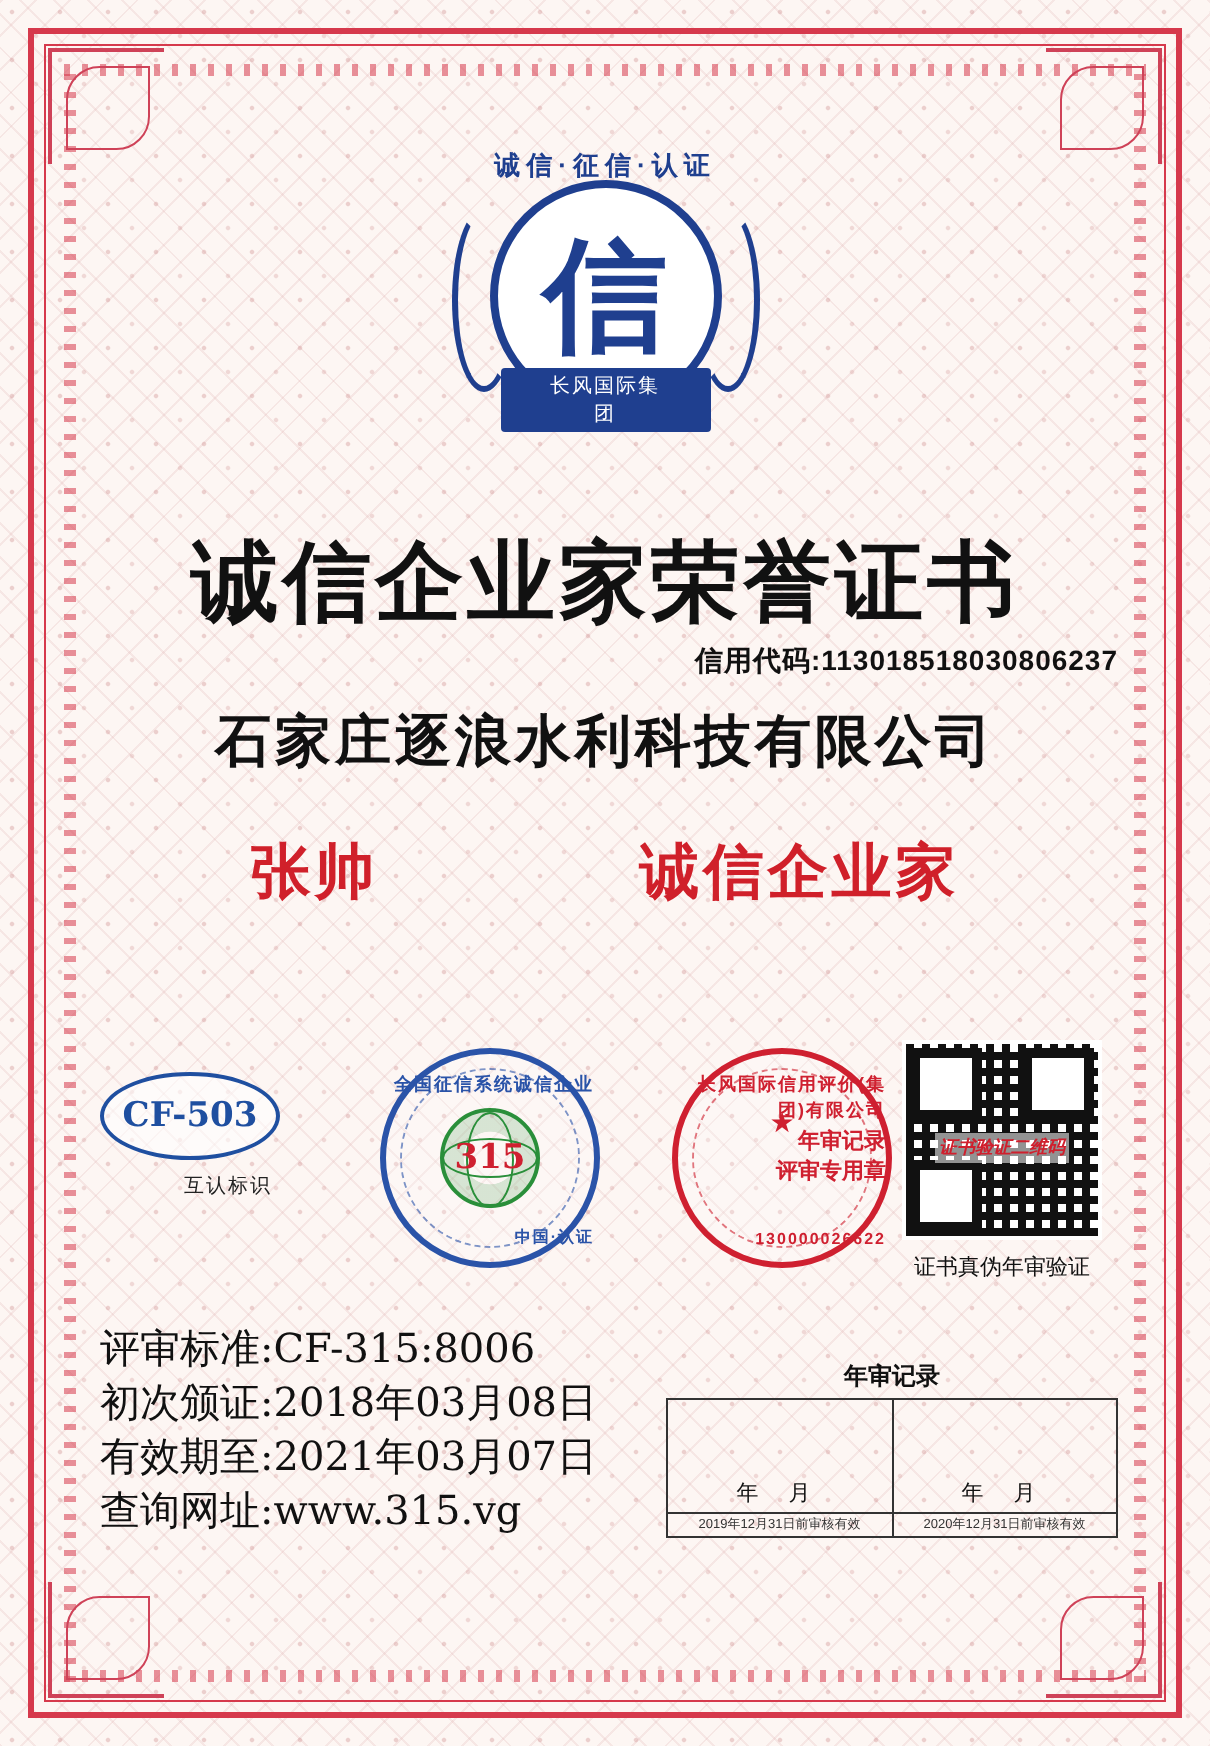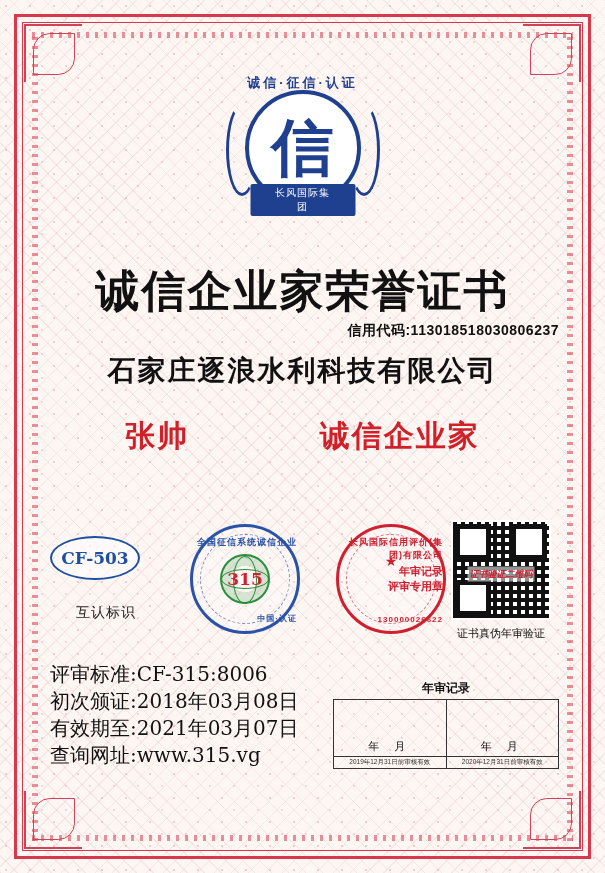--- a/index.html
+++ b/index.html
@@ -208,23 +208,23 @@
     display: flex;
     align-items: center;
     justify-content: center;
     color: #1f4fa0;
     font-family: "DejaVu Serif", serif;
     font-weight: bold;
     font-size: 17px;
     background: rgba(255,255,255,0.55);
   }
   .seal-caption {
-    font-size: 14px;
+    font-size: 10px;
     color: #222;
-    margin-top: 24px;
+    margin-top: 6px;
     letter-spacing: 1px;
   }
   .round-seal {
     width: 104px;
     height: 104px;
     border-radius: 50%;
     border: 3px solid #2a53a8;
     position: relative;
     background: rgba(255,255,255,0.2);
   }

